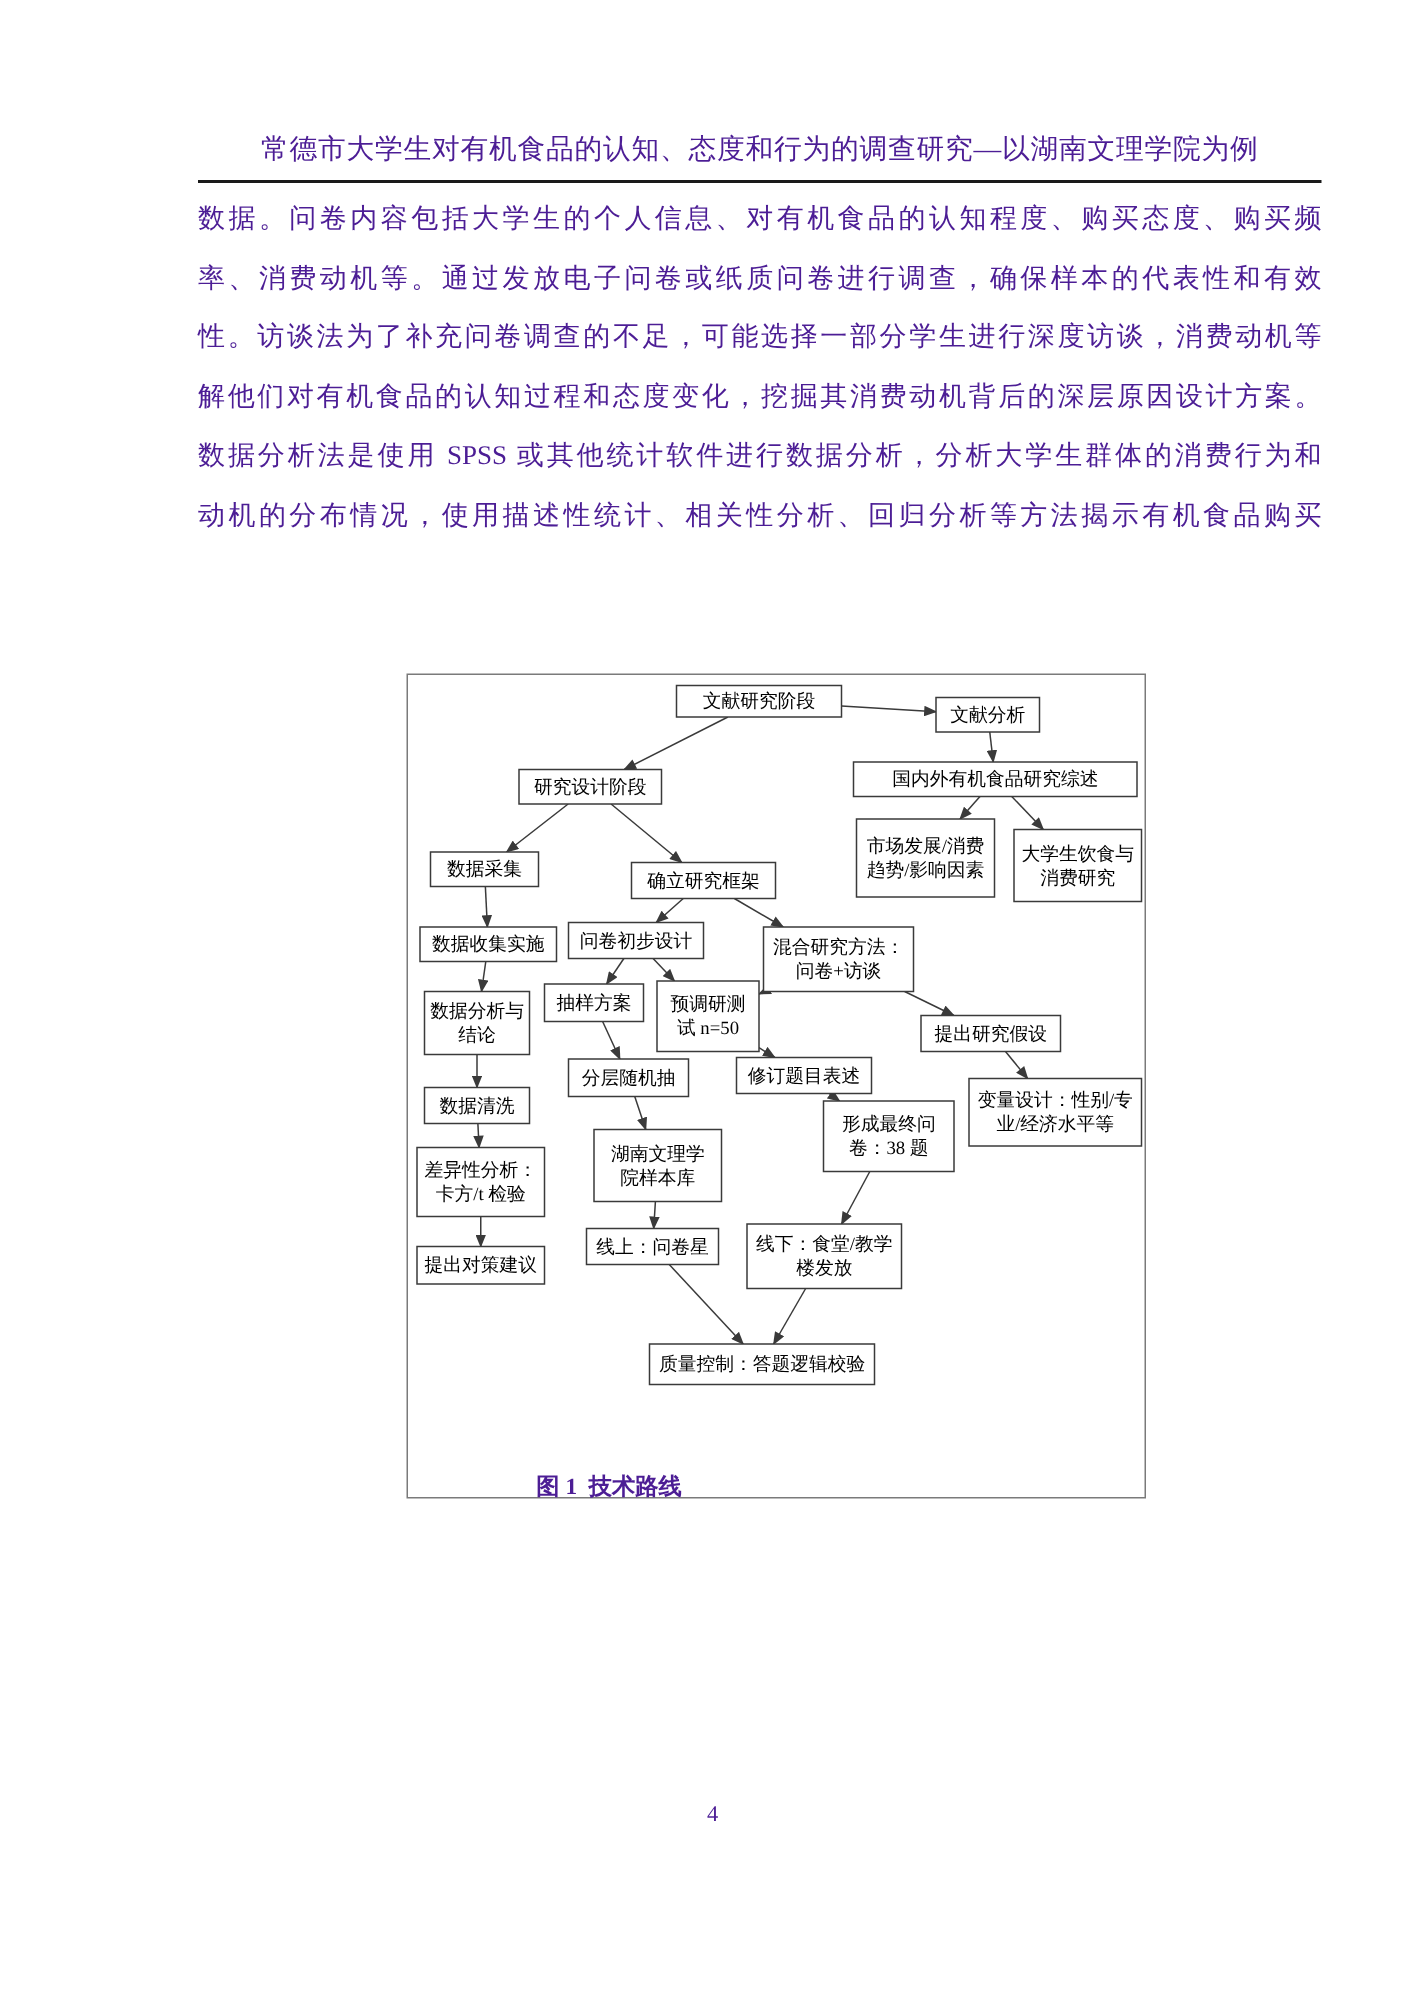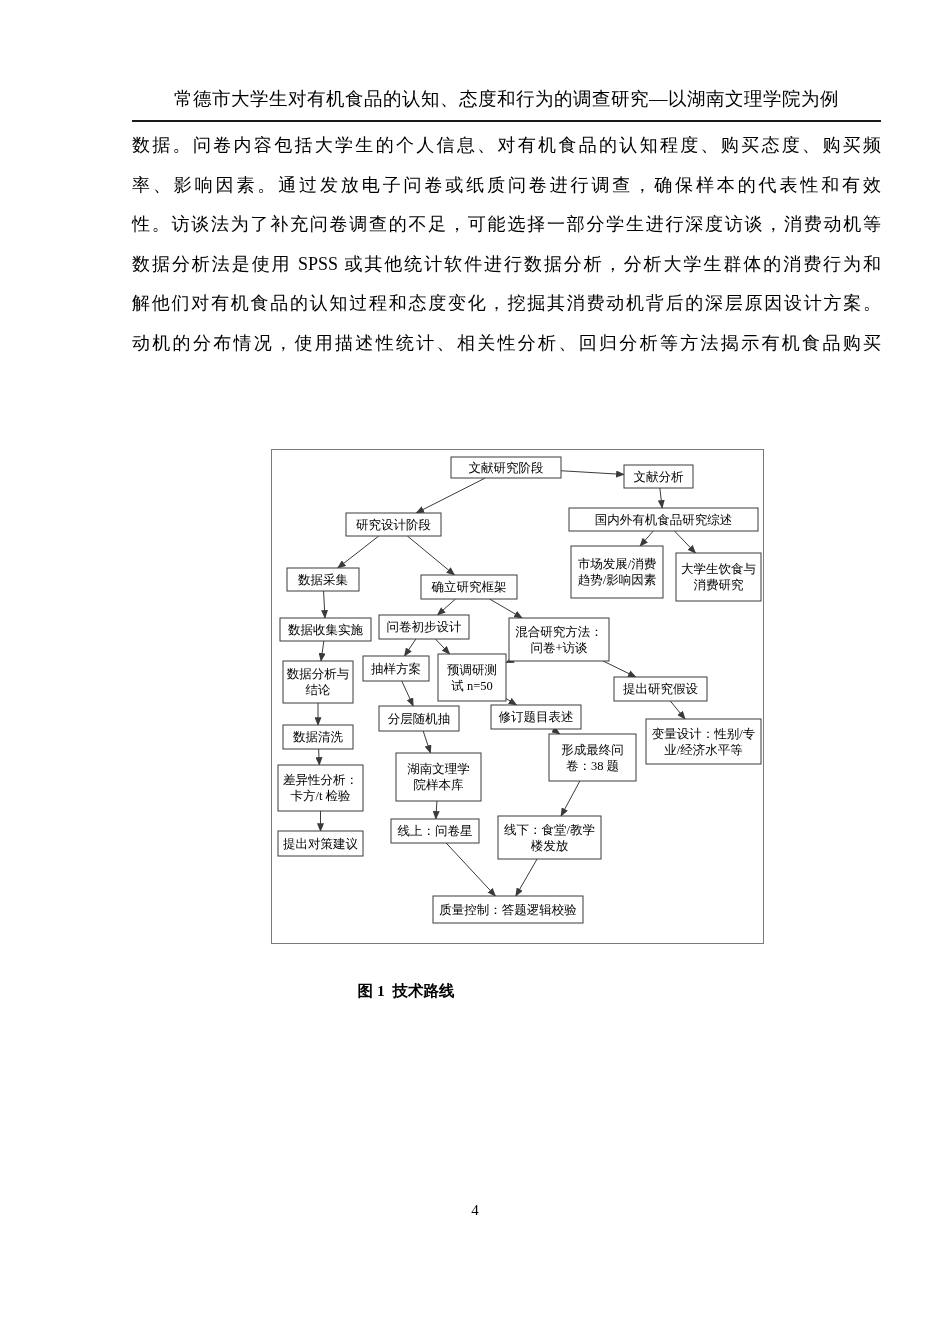--- a/index.html
+++ b/index.html
@@ -1,36 +1,36 @@
 <!DOCTYPE html>
 <html><head>
 <meta charset="utf-8">
 <style>
   * { margin:0; padding:0; box-sizing:border-box; }
   html, body { background:#ffffff; }
   .page {
     position:relative; width:950px; height:1344px; background:#ffffff;
-    font-family:"Liberation Serif", serif; color:#000000; overflow:hidden;
+    font-family:"Liberation Serif", serif; color:#4c1d95; overflow:hidden;
   }
   .header {
     position:absolute; left:132px; top:86px; width:749px;
     text-align:center; font-size:18.5px; letter-spacing:0.5px;
     padding-bottom:9px; border-bottom:2px solid #1a1a1a;
   }
   .body-text {
     position:absolute; left:132px; top:126px; width:749px;
     font-size:18px;
   }
   .body-line {
     height:39.5px; line-height:39.5px; text-align:justify; text-align-last:justify;
   }
   .body-line.last { text-align-last:left; }
   .body-line.indent { text-indent:44px; }
   .figure-box {
-    position:absolute; left:271px; top:449px; width:493px; height:495px;
+    position:absolute; left:271px; top:449px; width:493px; height:550px;
     border:1px solid #7a7a7a; background:#fff;
   }
   .figure-box svg { display:block; }
   svg text { font-family:"Liberation Serif", serif; fill:#000; }
   .figure-caption {
     position:absolute; left:0; top:981px; width:812px;
     text-align:center; font-size:15.5px; font-weight:bold; white-space:pre;
   }
   .page-number {
     position:absolute; left:0; top:1202px; width:950px;
@@ -41,24 +41,24 @@
 <body>
 
 <div class="page">
 
   <div class="header">
     <span>常德市大学生对有机食品的认知、态度和行为的调查研究—以湖南文理学院为例</span>
   </div>
 
   <div class="body-text">
     <div class="body-line">数据。问卷内容包括大学生的个人信息、对有机食品的认知程度、购买态度、购买频</div>
-    <div class="body-line">率、影响因素。通过发放电子问卷或纸质问卷进行调查，确保样本的代表性和有效</div>
+    <div class="body-line">率、消费动机等。通过发放电子问卷或纸质问卷进行调查，确保样本的代表性和有效</div>
     <div class="body-line">性。访谈法为了补充问卷调查的不足，可能选择一部分学生进行深度访谈，消费动机等</div>
+    <div class="body-line">解他们对有机食品的认知过程和态度变化，挖掘其消费动机背后的深层原因设计方案。</div>
     <div class="body-line">数据分析法是使用 SPSS 或其他统计软件进行数据分析，分析大学生群体的消费行为和</div>
-    <div class="body-line">解他们对有机食品的认知过程和态度变化，挖掘其消费动机背后的深层原因设计方案。</div>
     <div class="body-line">动机的分布情况，使用描述性统计、相关性分析、回归分析等方法揭示有机食品购买</div>
   </div>
 
   <div class="figure-box">
     <svg width="491" height="493" viewBox="0 0 491 493" id="flow-svg">
         <defs>
           <marker id="arrow" viewBox="0 0 10 8" refX="9" refY="4" markerWidth="9" markerHeight="7" orient="auto-start-reverse">
             <path d="M0,0 L10,4 L0,8 z" fill="#3a3a3a"></path>
           </marker>
         </defs>

